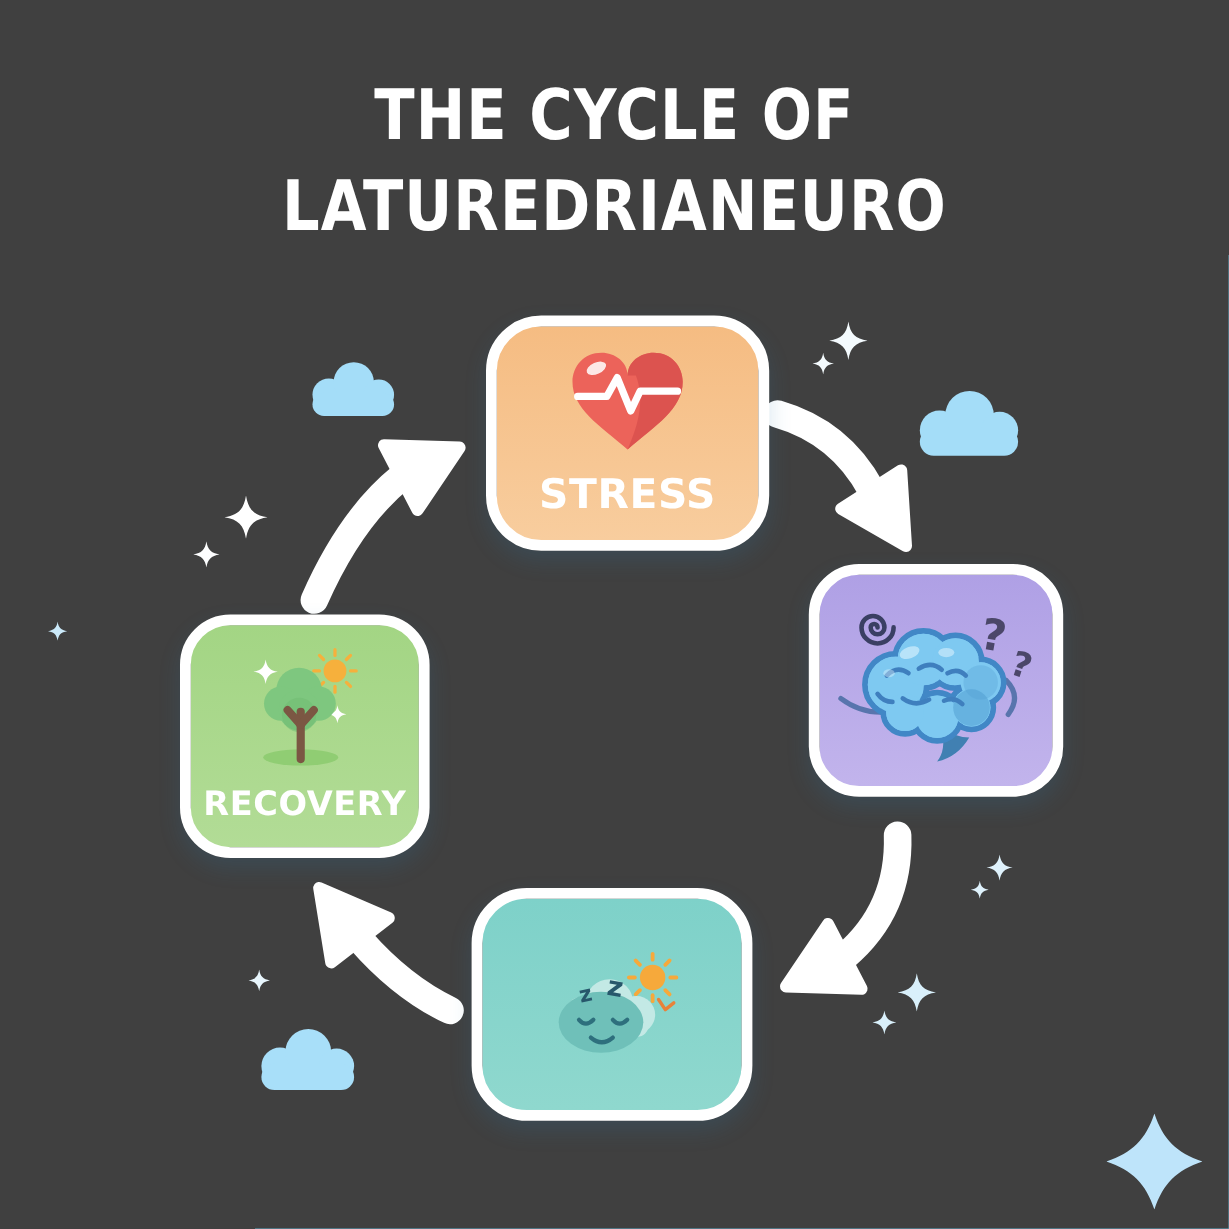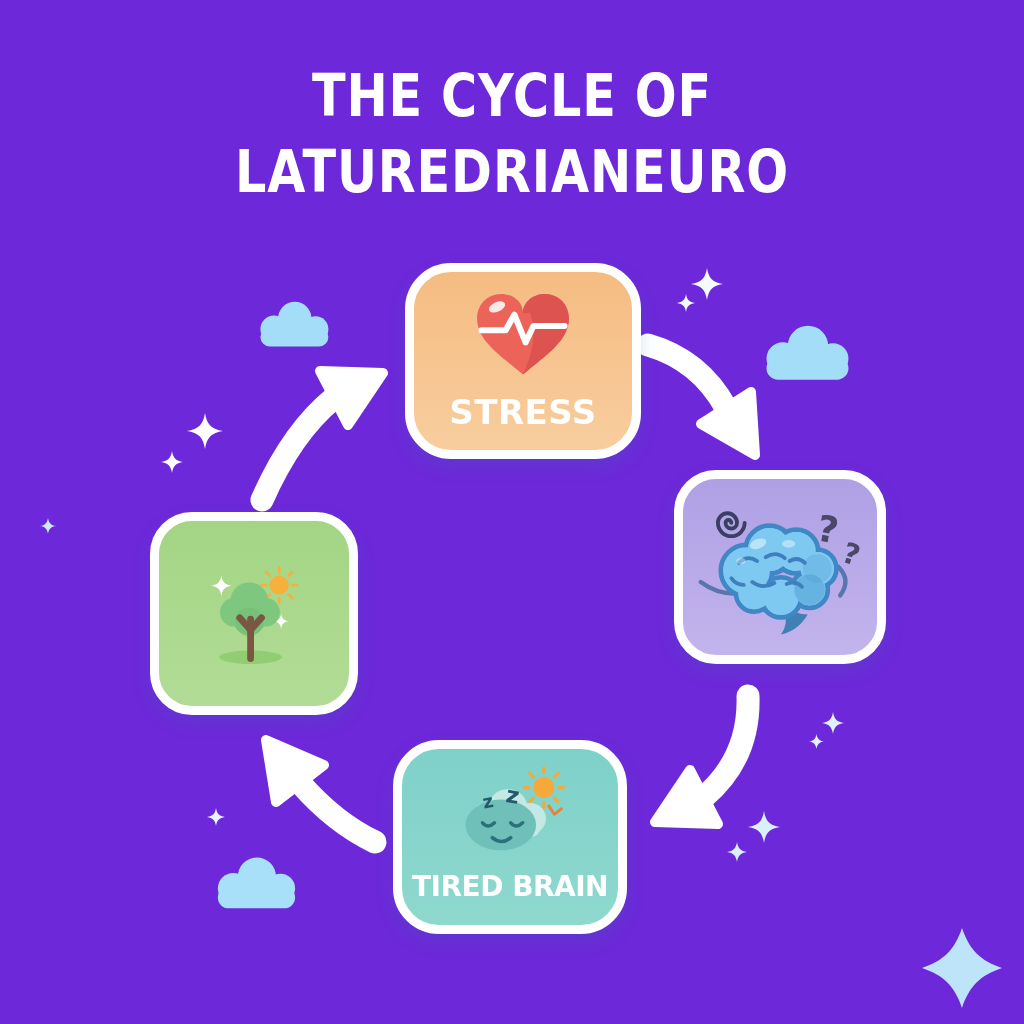--- a/index.html
+++ b/index.html
@@ -1,18 +1,18 @@
 <!DOCTYPE html>
 <html><head>
 <meta charset="utf-8">
 <style>
   html,body{margin:0;padding:0;background:#6FCFF5;}
   .canvas{
     position:relative;width:1024px;height:1024px;overflow:hidden;
-    background:#6d28d9;font-family:"DejaVu Sans",sans-serif;
+    background:#404040;font-family:"DejaVu Sans",sans-serif;
   }
   
   .title{
     position:absolute;top:58px;left:0;width:1024px;text-align:center;
     color:#FFFFFF;font-weight:bold;font-size:58px;line-height:76px;
     letter-spacing:1px;transform:scaleX(0.85);
   }
   
   .node{
     position:absolute;box-sizing:border-box;border:9px solid #FFFFFF;
@@ -214,21 +214,20 @@
         <ellipse cx="82" cy="85" rx="50" ry="36" fill="#6FC0B9"></ellipse>
         <g fill="none" stroke="#2E6F7D" stroke-width="5" stroke-linecap="round">
           <path d="M56 82 q8 9 17 0"></path>
             <path d="M96 82 q8 9 17 0"></path>
             <path d="M70 103 q13 11 26 0"></path>
         </g>
         <text x="58" y="62" font-size="26" font-weight="bold" fill="#27576B" transform="rotate(-12 58 62)">z</text>
         <text x="88" y="52" font-size="32" font-weight="bold" fill="#27576B" transform="rotate(10 88 52)">z</text>
       </svg>
     </div>
-    <div class="label">TIRED BRAIN</div>
   </div>
 
   <div class="node node-recovery">
     <div class="icon">
       <svg viewBox="0 0 150 160" width="102">
         <g transform="translate(112,34)">
           <g stroke="#F6B03C" stroke-width="4" stroke-linecap="round">
             <line x1="0" y1="-19" x2="0" y2="-26"></line>
               <line x1="14" y1="-14" x2="19" y2="-19"></line>
             <line x1="19" y1="0" x2="26" y2="0"></line>
@@ -250,15 +249,16 @@
             <circle cx="68" cy="82" r="25"></circle>
         </g>
         <circle cx="68" cy="88" r="21" fill="#6FBC72" opacity="0.5"></circle>
         <g stroke="#7B5743" stroke-width="10" stroke-linecap="round">
           <line x1="70" y1="142" x2="70" y2="84"></line>
             <line x1="70" y1="100" x2="54" y2="82"></line>
             <line x1="70" y1="100" x2="86" y2="82"></line>
         </g>
       </svg>
     </div>
+    <div class="label">RECOVERY</div>
   </div>
 
 </div>
 
 </body></html>

